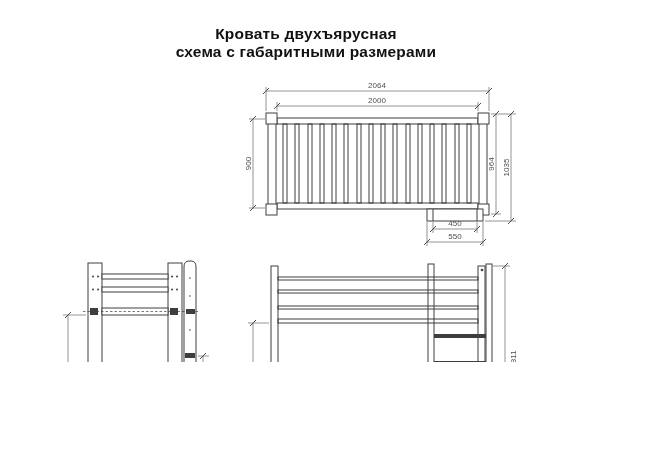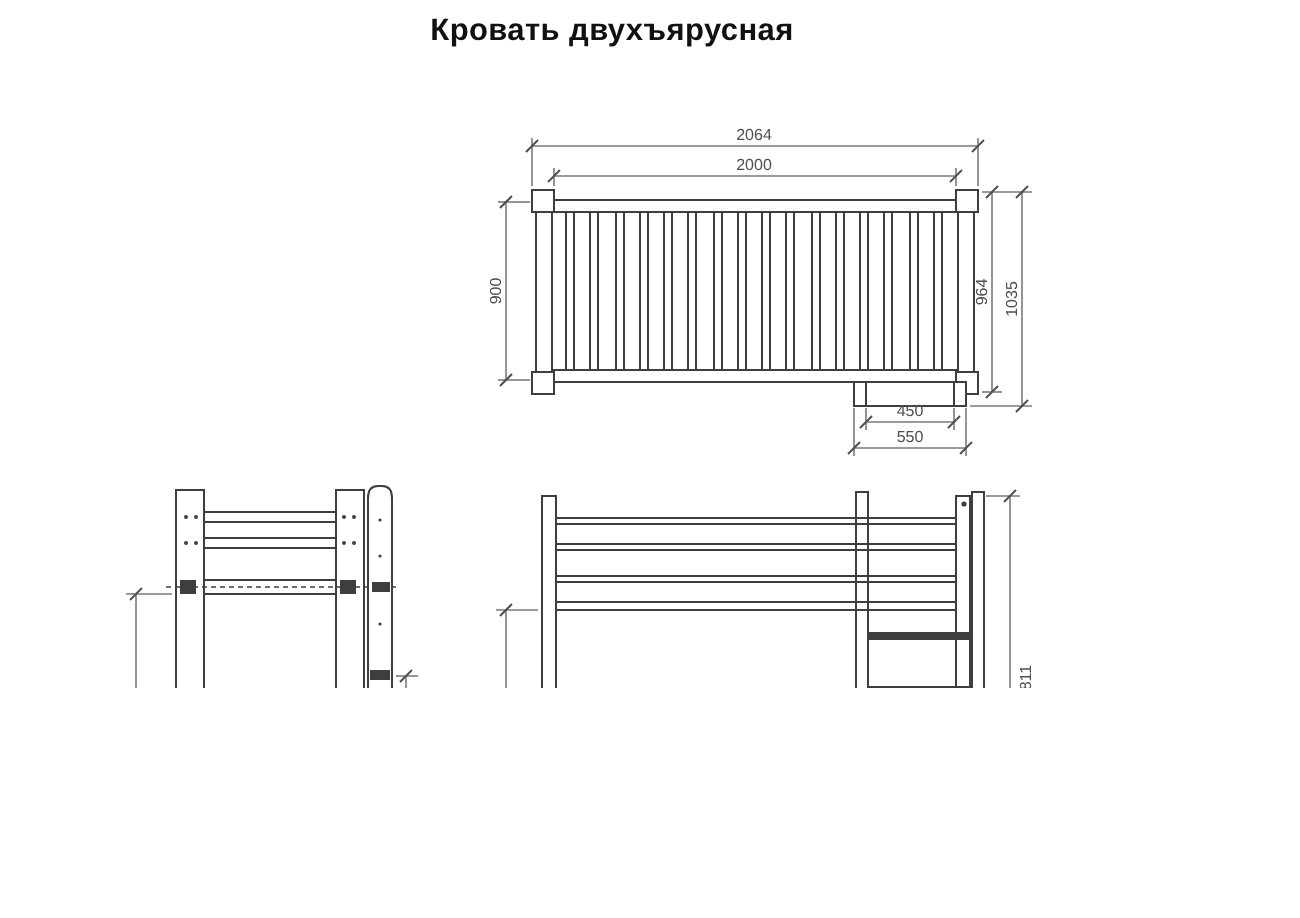--- a/index.html
+++ b/index.html
@@ -1,17 +1,17 @@
 <!DOCTYPE html>
 <html style="--background: #ffffff; --drawing-line: #3e3e3e; --dimension-line: #7a7a7a; --dimension-text: #4f4f4f; --title-text: #111111;"><head>
 <meta charset="utf-8">
 <style>
   html,body{margin:0;padding:0;background:#fff;}
   #page{position:relative;width:650px;height:344px;background:var(--background,#fff);overflow:hidden;
-        font-family:"Liberation Sans",sans-serif;}
+        font-family:"Liberation Sans",sans-serif;margin-top:18px;}
   .title{position:absolute;top:7px;left:306px;transform:translateX(-50%);text-align:center;
          font-weight:bold;font-size:15.5px;line-height:17.5px;color:var(--title-text,#111);
          white-space:nowrap;letter-spacing:.2px;}
   svg{position:absolute;left:0;top:0;}
   
   .w{fill:#fff;stroke:var(--drawing-line,#3e3e3e);stroke-width:1;}
   .o{fill:none;stroke:var(--drawing-line,#3e3e3e);stroke-width:1;}
   
   .k{fill:var(--drawing-line,#3e3e3e);stroke:none;}
   
@@ -20,20 +20,21 @@
   .dash{fill:none;stroke:var(--drawing-line,#4a4a4a);stroke-width:.7;stroke-dasharray:2.5 2;}
   .t{font:8px "Liberation Sans",sans-serif;fill:var(--dimension-text,#4f4f4f);}
 </style>
 </head>
 <body>
 
 <div id="page">
 
   <div class="title">
     <div>Кровать двухъярусная</div>
+    <div>схема с габаритными размерами</div>
   </div>
 
   <svg width="650" height="459" viewBox="0 0 650 459">
 
     <g>
 
       <rect class="w" x="277" y="100" width="201" height="6"></rect>
       <rect class="w" x="277" y="185" width="201" height="6"></rect>
 
       <rect class="w" x="268" y="98" width="8" height="95"></rect>

